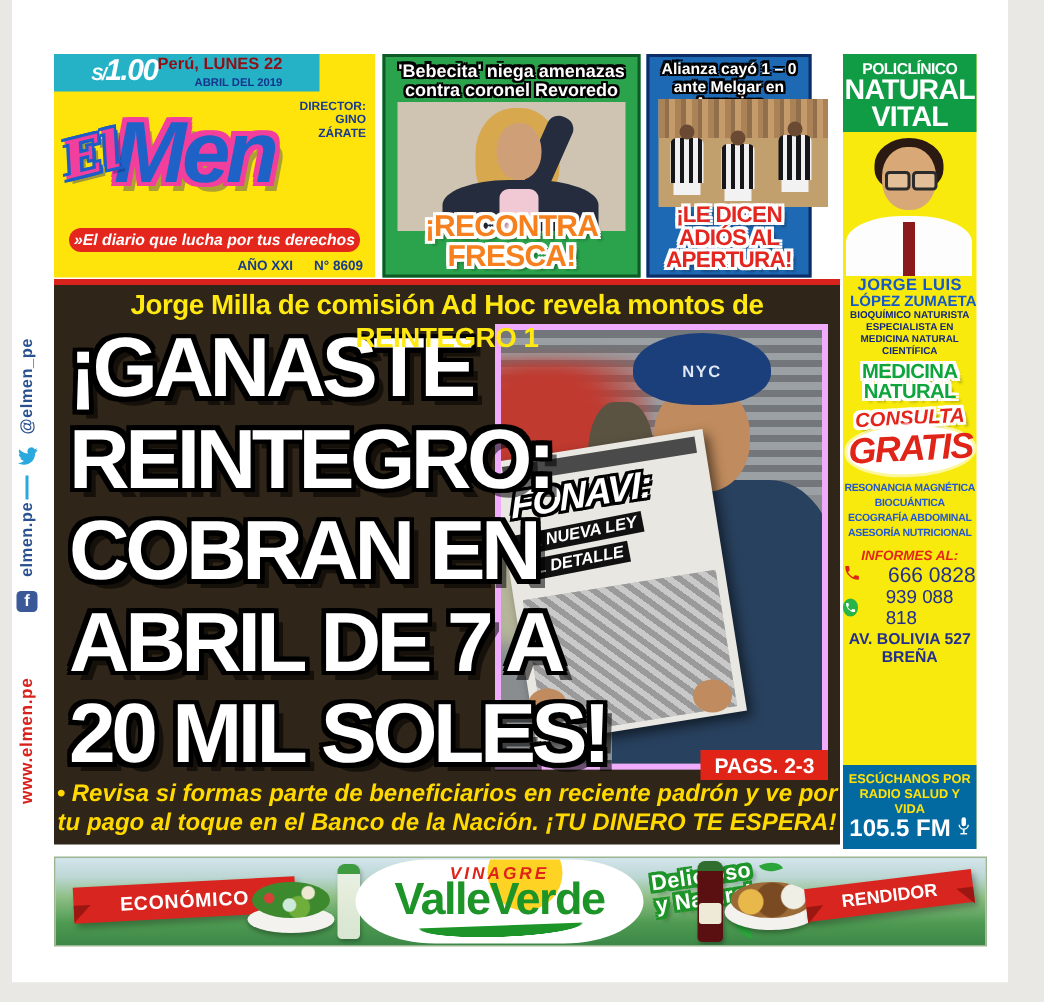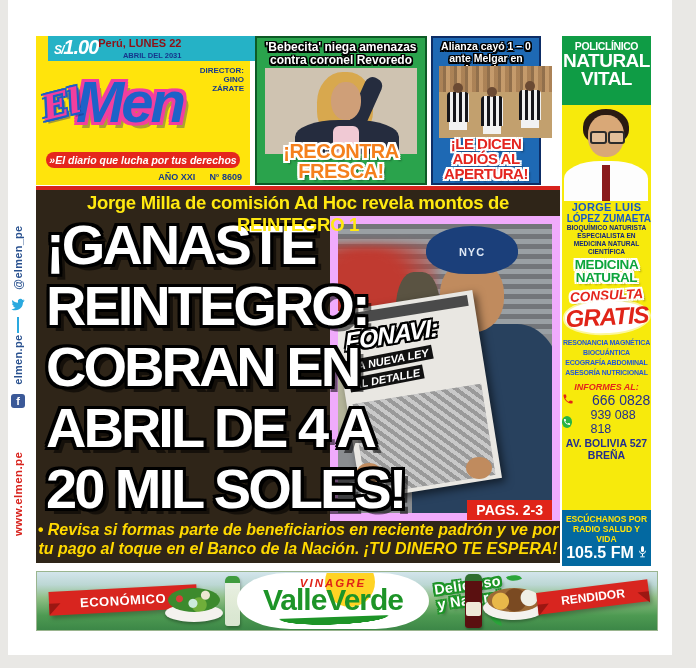--- a/index.html
+++ b/index.html
@@ -15,21 +15,21 @@
   .sidebar{left:4px;top:190px;width:28px;height:350px;}
   .sidebar-rot{position:absolute;left:0;top:0;width:350px;height:28px;transform:rotate(-90deg) translateX(-350px);transform-origin:top left;display:flex;align-items:center;gap:9px;padding-left:4px;}
   .side-txt{font-size:11px;font-weight:bold;color:#29518f;letter-spacing:.3px;white-space:nowrap;}
   .side-web{color:#d8231d;font-size:11.5px;font-weight:bold;letter-spacing:.4px;}
   .fb-badge{width:14px;height:14px;background:#3b5998;border-radius:3px;color:#fff;font-size:11px;font-weight:bold;display:flex;align-items:center;justify-content:center;transform:rotate(90deg);}
   .side-sep{width:2px;height:16px;background:#2aa9df;transform:rotate(90deg);}
   .bird{transform:rotate(90deg);}
 
   
   .masthead{left:36px;top:36px;width:214px;height:149px;background:#ffe40c;}
-  .pricebar{position:absolute;left:0;top:0;width:216px;height:25px;background:#25b2c6;display:flex;justify-content:flex-start;align-items:center;padding:0 6px;box-sizing:border-box;margin-left:12px;}
+  .pricebar{position:absolute;left:0;top:0;width:177px;height:25px;background:#25b2c6;display:flex;justify-content:center;align-items:center;padding:0 6px;box-sizing:border-box;}
   .price{color:#fff;font-weight:bold;font-size:20px;font-style:italic;letter-spacing:-1px;line-height:25px;}
   .price .pfx{font-size:12px;}
   .dateblk{text-align:right;line-height:10px;}
   .date1{color:#8e1016;font-weight:bold;font-size:11px;}
   .date2{color:#16348c;font-weight:bold;font-size:7.5px;}
   .director{position:absolute;right:6px;top:30px;text-align:right;font-size:8px;line-height:9px;font-weight:bold;color:#183a8c;}
   .logo-el{position:absolute;left:6px;top:48px;font-family:"DejaVu Serif",serif;font-style:italic;font-weight:bold;font-size:34px;color:#f23f9e;transform:rotate(-14deg);text-shadow:-2px -2px 0 #1c5ec6,2px -2px 0 #1c5ec6,-2px 2px 0 #1c5ec6,2px 2px 0 #1c5ec6,0 2px 0 #1c5ec6,0 -2px 0 #1c5ec6,3px 4px 0 rgba(20,40,120,.4);z-index:2;}
   .logo-men{position:absolute;left:40px;top:32px;font-weight:bold;font-size:58px;letter-spacing:-3px;color:#1e62c8;font-style:italic;text-shadow:-3px -3px 0 #f23f9e,3px -3px 0 #f23f9e,-3px 3px 0 #f23f9e,3px 3px 0 #f23f9e,0 -3px 0 #f23f9e,0 3px 0 #f23f9e,-3px 0 0 #f23f9e,3px 0 0 #f23f9e,5px 6px 0 rgba(20,40,120,.35);}
   .slogan{position:absolute;left:10px;bottom:17px;width:194px;box-sizing:border-box;background:#e5261d;border-radius:10px;color:#fff;font-style:italic;font-weight:bold;font-size:10.5px;text-align:center;padding:2px 2px;}
   .mh-meta{position:absolute;right:8px;bottom:3px;color:#183a8c;font-weight:bold;font-size:9px;display:flex;gap:14px;}
@@ -53,21 +53,21 @@
   .g-arm{position:absolute;left:92px;top:8px;width:18px;height:52px;background:#252c3e;transform:rotate(24deg);border-radius:8px;}
   
   .bphoto{position:absolute;left:6px;top:28px;width:113px;height:72px;background:#c2a06e;overflow:hidden;}
   .b-crowd{position:absolute;left:0;top:0;width:100%;height:26px;background:repeating-linear-gradient(90deg,#a97f54 0 4px,#8c6a48 4px 7px,#c59a6b 7px 11px);opacity:.9;}
   .player{position:absolute;width:22px;height:30px;background:repeating-linear-gradient(90deg,#15151a 0 3px,#efefef 3px 6px);border-radius:4px 4px 0 0;}
   .player::before{content:"";position:absolute;left:6px;top:-9px;width:10px;height:10px;border-radius:50%;background:#6b4a33;}
   .player::after{content:"";position:absolute;left:2px;bottom:-8px;width:18px;height:8px;background:#f2f2f2;}
 
   
   .clinic{left:562px;top:36px;width:89px;height:530px;background:#f7ea0c;display:flex;flex-direction:column;}
-  .cl-head{background:#0f9c45;color:#fff;text-align:center;font-weight:bold;padding:4px 0 17px 0;}
+  .cl-head{background:#0f9c45;color:#fff;text-align:center;font-weight:bold;padding:4px 0 0 0;}
   .cl-head .l1{font-size:10.5px;letter-spacing:-.4px;}
   .cl-head .l2{font-size:19px;line-height:18px;letter-spacing:-.5px;}
   .doc{position:relative;height:96px;overflow:hidden;}
   .doc-hair{position:absolute;left:21px;top:4px;width:46px;height:36px;background:#2a1a12;border-radius:50% 50% 42% 42%;}
   .doc-face{position:absolute;left:26px;top:10px;width:36px;height:42px;background:#d9a877;border-radius:46%;}
   .doc-gl{position:absolute;top:26px;width:13px;height:9px;border:2px solid #2b2b2b;border-radius:3px;background:rgba(255,255,255,.25);}
   .doc-coat{position:absolute;left:2px;top:56px;width:84px;height:40px;background:#fdfdfd;border-radius:44% 44% 0 0;}
   .doc-tie{position:absolute;left:40px;top:60px;width:8px;height:36px;background:#8a1a1c;}
   .cl-name1{color:#1559c8;font-weight:bold;font-size:11px;text-align:center;letter-spacing:.3px;}
   .cl-name2{color:#1559c8;font-weight:bold;font-size:10px;text-align:right;}
@@ -84,21 +84,21 @@
   .wa{width:12px;height:12px;background:#28b446;border-radius:50%;display:flex;align-items:center;justify-content:center;}
   .cl-addr{color:#232e8f;font-weight:bold;font-size:10.5px;line-height:12px;text-align:center;margin-top:1px;}
   .radio{background:#0369a1;margin-top:auto;padding:4px 2px;text-align:center;}
   .radio .r1{color:#ffe20a;font-weight:bold;font-size:8.5px;line-height:10px;}
   .radio .freq{color:#fff;font-weight:bold;font-size:16px;display:inline-flex;align-items:center;gap:4px;}
 
   
   .redrule{left:36px;top:186px;width:524px;height:4px;background:#d8231d;}
   .main{left:36px;top:190px;width:524px;height:373px;background:#2f2518;overflow:hidden;}
   .mkick{position:absolute;left:0;top:2px;width:100%;text-align:center;color:#ffe910;font-weight:bold;font-size:18.5px;letter-spacing:-.3px;z-index:4;}
-  .mainphoto{position:absolute;left:294px;top:26px;width:214px;height:289px;border:8px solid #f0abfc;background:#8a8d90;overflow:hidden;z-index:1;}
+  .mainphoto{position:absolute;left:294px;top:26px;width:214px;height:289px;border:4px solid #f0abfc;background:#8a8d90;overflow:hidden;z-index:1;}
   .shutter{position:absolute;left:0;top:0;width:100%;height:110px;background:repeating-linear-gradient(180deg,#73767a 0 5px,#9aa0a4 5px 10px);}
   .redblur{position:absolute;left:-10px;top:20px;width:110px;height:190px;background:radial-gradient(circle at 35% 25%,#c03a30 0 26%,transparent 55%),radial-gradient(circle at 65% 60%,#e8e2da 0 18%,transparent 48%),radial-gradient(circle at 30% 80%,#b5b59a 0 20%,transparent 50%);filter:blur(5px);}
   .cap{position:absolute;left:88px;top:2px;width:92px;height:48px;background:#1b3f7a;border-radius:50% 50% 44% 44%;}
   .cap-label{position:absolute;left:0;top:20px;width:100%;text-align:center;color:#dfe8f5;font-weight:bold;font-size:11px;letter-spacing:1px;}
   .mface{position:absolute;left:102px;top:36px;width:64px;height:72px;background:#c08b5e;border-radius:46%;}
   .hood{position:absolute;left:58px;top:48px;width:44px;height:86px;background:#5a5342;border-radius:40%;}
   .jacket{position:absolute;left:74px;top:100px;width:150px;height:200px;background:#28415e;border-radius:30% 30% 0 0;}
   .npaper{position:absolute;left:8px;top:76px;width:142px;height:190px;background:#e9e7e2;transform:rotate(-9deg);box-shadow:3px 4px 8px rgba(0,0,0,.55);overflow:hidden;}
   .np-top{height:11px;background:#4a4a4a;margin:4px 6px 2px 6px;}
   .np-title{margin-left:8px;font-weight:bold;font-style:italic;font-size:25px;letter-spacing:-1px;color:#fff;transform:skew(-6deg);text-shadow:-2px -2px 0 #000,2px -2px 0 #000,-2px 2px 0 #000,2px 2px 0 #000,0 2px 0 #000,0 -2px 0 #000;}
@@ -157,21 +157,21 @@
       </span>
       <span class="side-txt">@elmen_pe</span>
     </div>
   </div>
 
   <div class="abs masthead">
     <div class="pricebar">
       <span class="price"><span class="pfx">S/</span><span>1.00</span></span>
       <span class="dateblk">
         <span class="date1">Perú, LUNES 22</span><br>
-        <span class="date2">ABRIL DEL 2031</span>
+        <span class="date2">ABRIL DEL 2019</span>
       </span>
     </div>
     <div class="director">
       <div>DIRECTOR:</div>
       <div>GINO</div>
       <div>ZÁRATE</div>
     </div>
     <div class="logo-el">El</div>
     <div class="logo-men">Men</div>
     <div class="slogan">»El diario que lucha por tus derechos</div>
@@ -300,21 +300,21 @@
         <div class="np-photo"></div>
       </div>
       <div class="hand" style="left:18px;bottom:28px;"></div>
       <div class="hand" style="left:128px;bottom:34px;"></div>
     </div>
 
     <div class="headline">
       <div class="hl-line">¡GANASTE</div>
       <div class="hl-line">REINTEGRO:</div>
       <div class="hl-line">COBRAN EN</div>
-      <div class="hl-line">ABRIL DE 4 A</div>
+      <div class="hl-line">ABRIL DE 7 A</div>
       <div class="hl-line">20 MIL SOLES!</div>
     </div>
 
     <div class="pages-badge">PAGS. 2-3</div>
 
     <div class="deck">
       <div>• Revisa si formas parte de beneficiarios en reciente padrón y ve por</div>
       <div>tu pago al toque en el Banco de la Nación. ¡TU DINERO TE ESPERA!</div>
     </div>
   </div>

